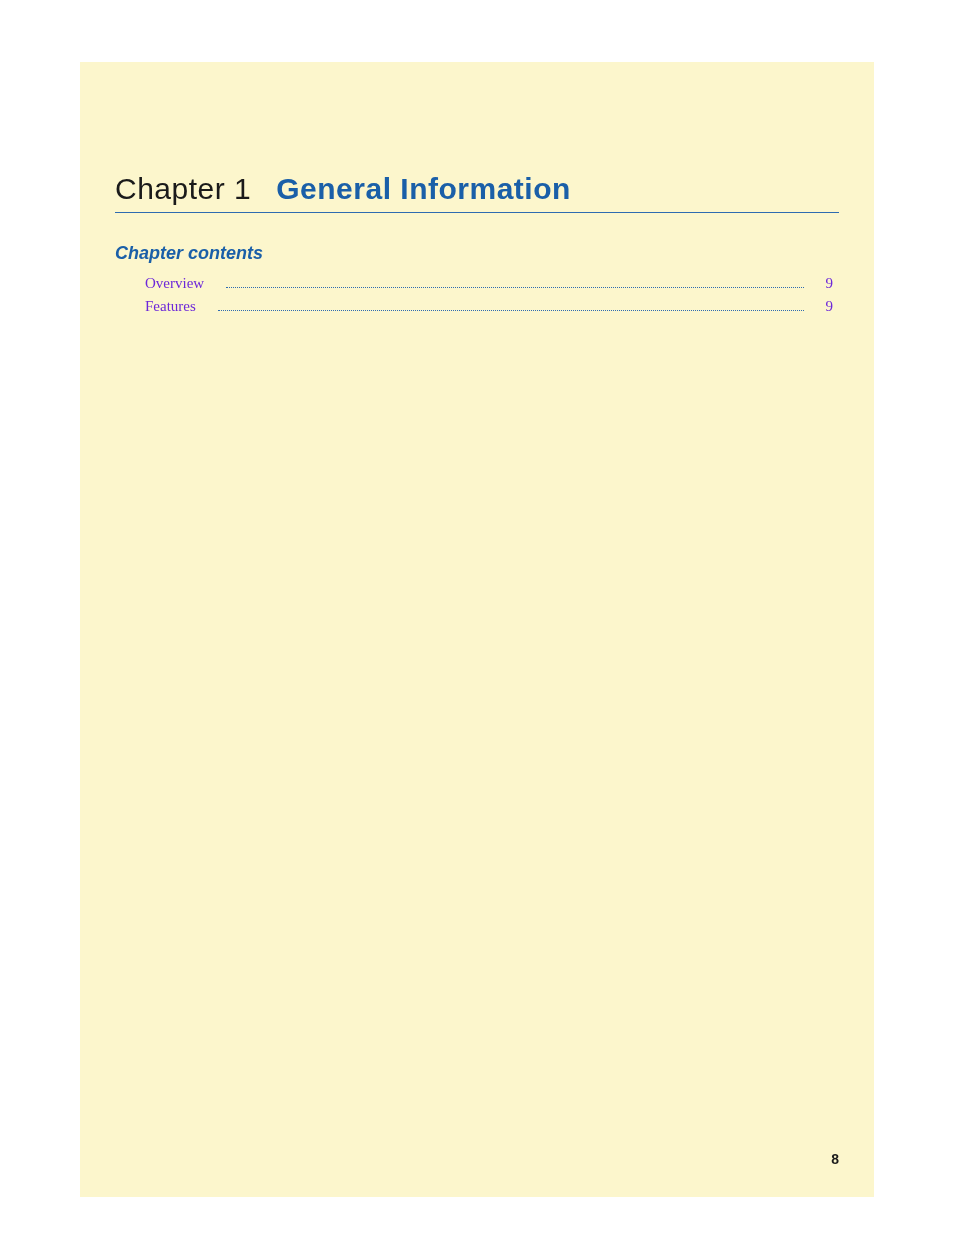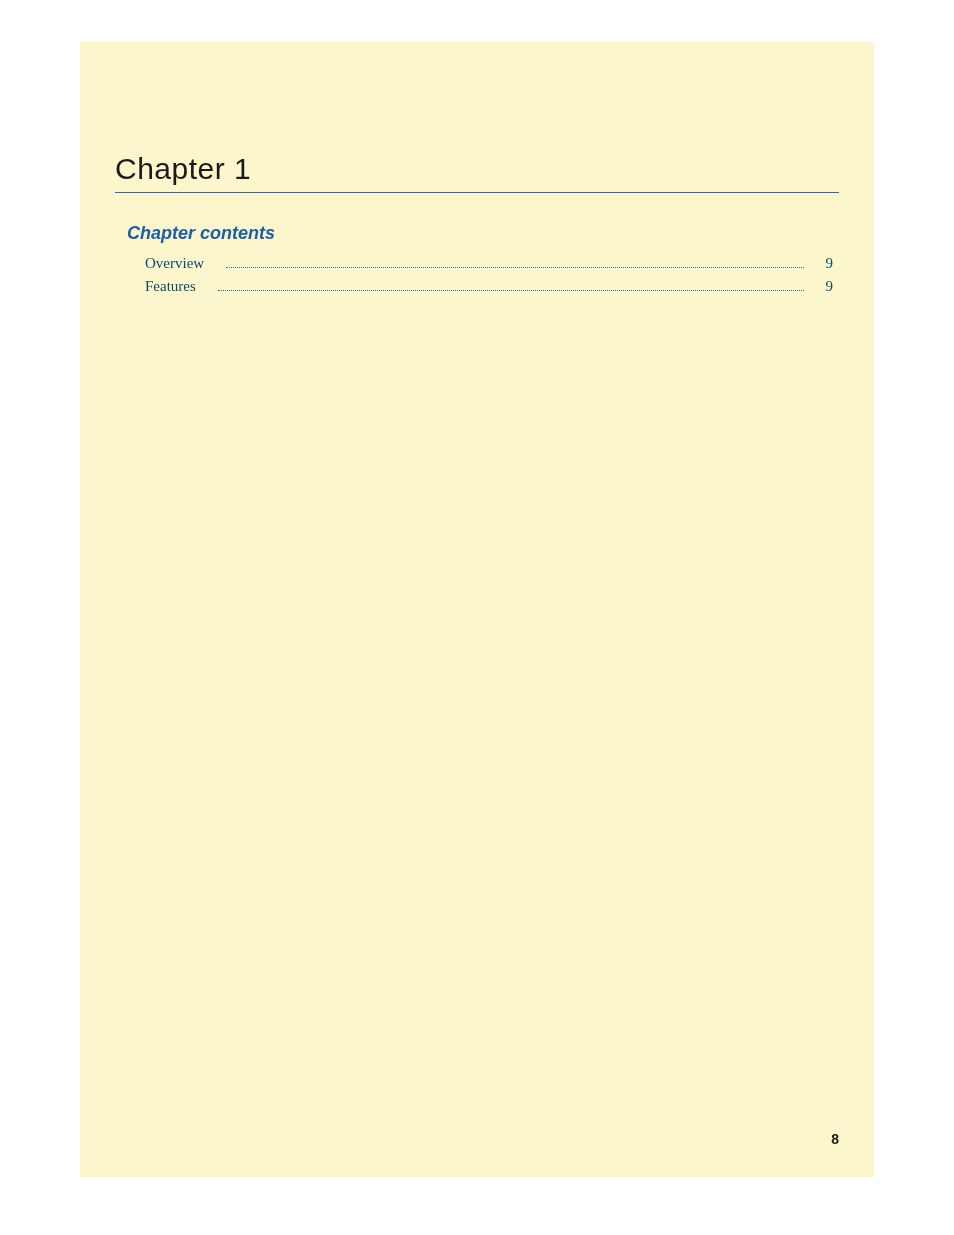--- a/index.html
+++ b/index.html
@@ -6,21 +6,21 @@
     margin: 0;
     padding: 0;
     width: 954px;
     height: 1235px;
     background: #ffffff;
     font-family: Georgia, 'Times New Roman', serif;
   }
   .page {
     position: absolute;
     left: 80px;
-    top: 42px;
+    top: 62px;
     width: 794px;
     height: 1135px;
     background: #fcf6cc;
     box-sizing: border-box;
     padding: 110px 35px 30px 35px;
   }
   .chapter-heading {
     display: flex;
     align-items: baseline;
     gap: 25px;
@@ -41,30 +41,30 @@
     font-weight: 900;
     color: #1a5fa8;
     letter-spacing: 0.5px;
   }
   .section-heading {
     font-family: 'Century Gothic', 'Futura', 'Trebuchet MS', sans-serif;
     font-size: 18px;
     font-weight: 700;
     font-style: italic;
     color: #1a5fa8;
-    margin: 0 0 8px 12px;
+    margin: 0 0 8px 0;
   }
   .toc {
     padding: 0 6px 0 30px;
   }
   .toc-row {
     display: flex;
     align-items: baseline;
     font-size: 15px;
-    color: #0c4a6e;
+    color: #6d28d9;
     line-height: 1.55;
     white-space: nowrap;
     gap: 20px;
   }
   .toc-title {
     font-family: Georgia, 'Times New Roman', serif;
   }
   .toc-leader {
     flex: 1 1 auto;
     border-bottom: 1px dotted #2e6bb0;
@@ -84,20 +84,21 @@
     color: #1a1a1a;
   }
 </style>
 </head>
 <body>
 
 <div class="page">
 
   <div class="chapter-heading">
     <span class="chapter-label">Chapter 1</span>
+    <span class="chapter-title">General Information</span>
   </div>
 
   <div class="section-heading">Chapter contents</div>
 
   <div class="toc">
     <div class="toc-row">
       <span class="toc-title">Overview</span>
       <span class="toc-leader"></span>
       <span class="toc-page">9</span>
     </div>

